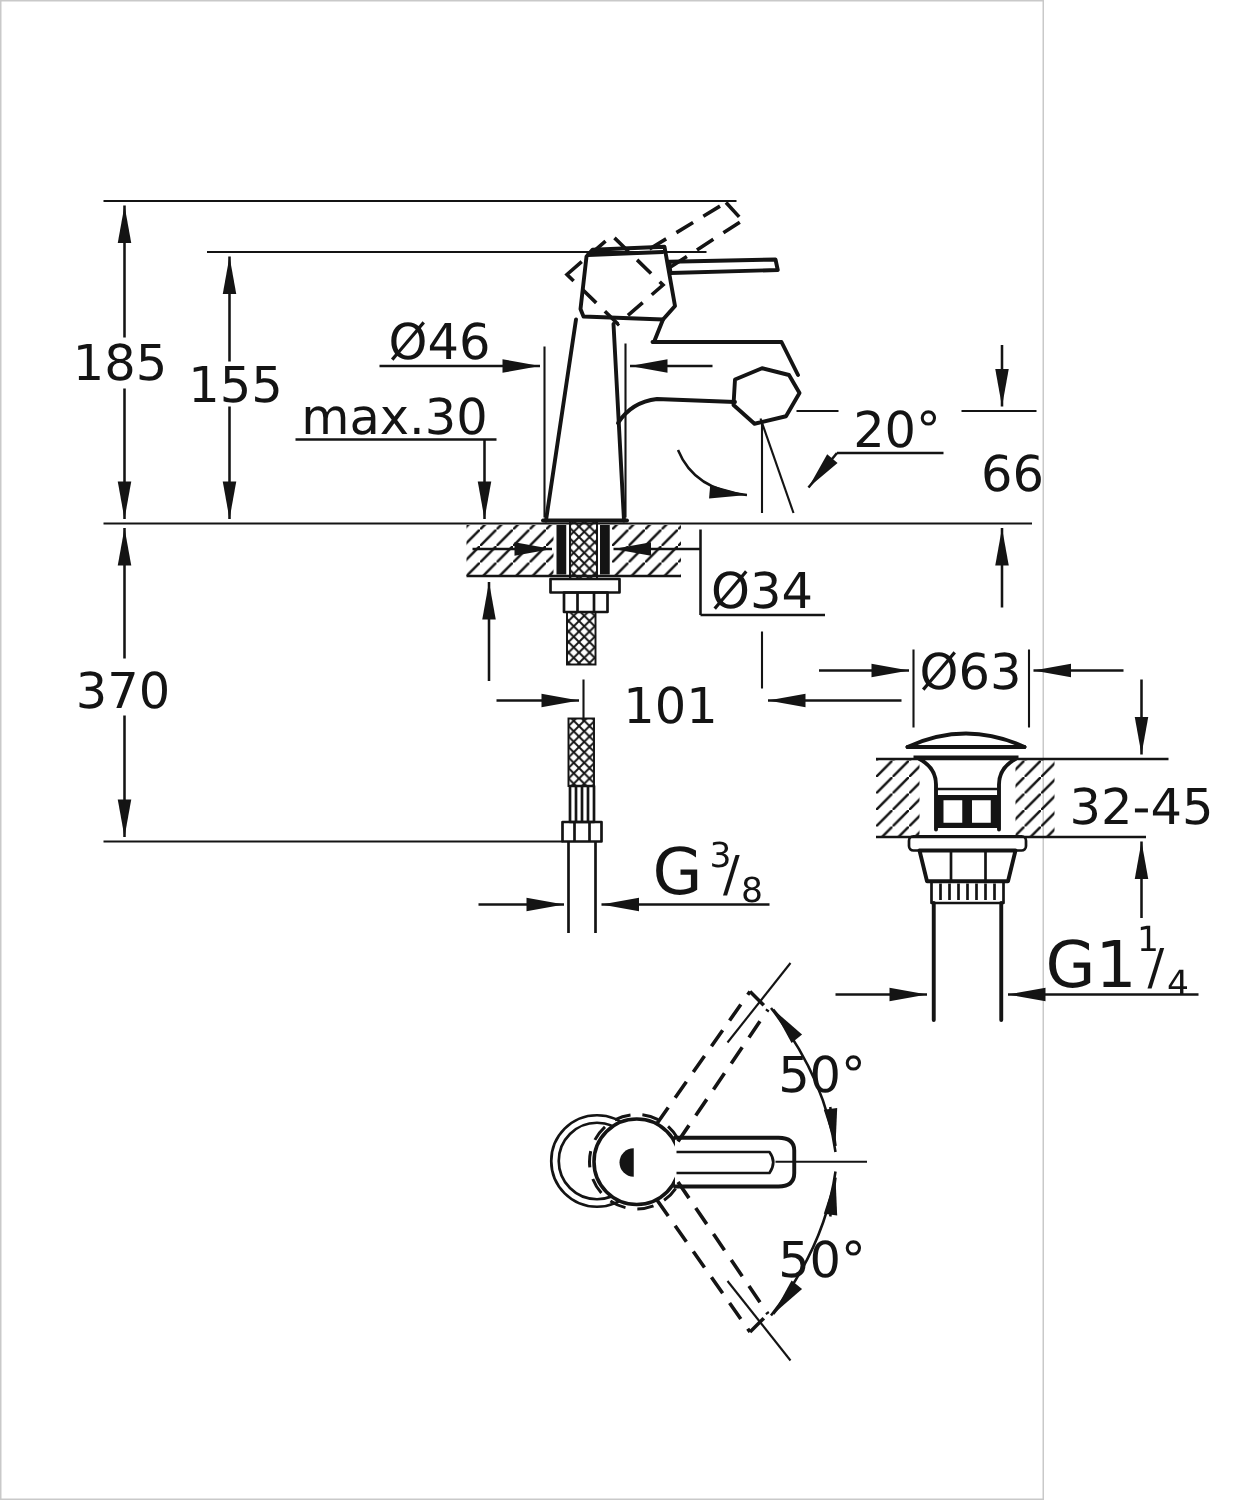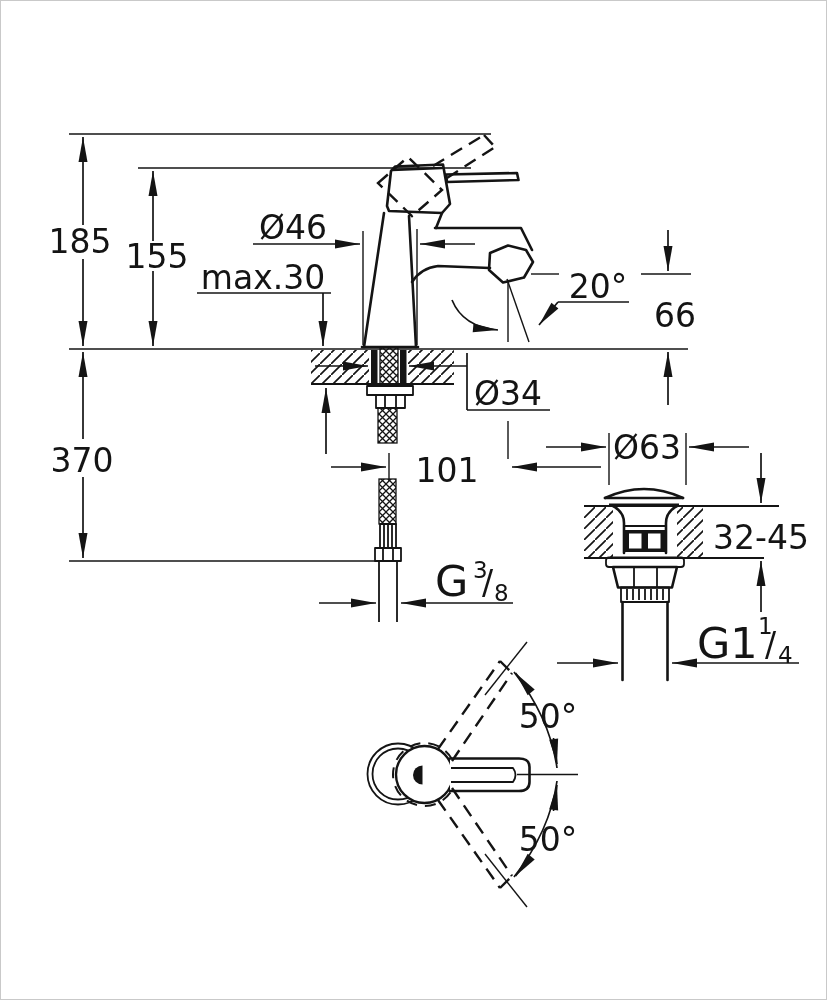--- a/index.html
+++ b/index.html
@@ -1,16 +1,16 @@
 <!DOCTYPE html>
 <html><head>
 <meta charset="utf-8">
 <style>
   html,body{margin:0;padding:0;background:#fff;}
-  .frame{width:827px;height:1000px;box-sizing:border-box;border:1px solid #c9c9c9;background:#fff;position:relative;}
+  .frame{width:696px;height:1000px;box-sizing:border-box;border:1px solid #c9c9c9;background:#fff;position:relative;}
   svg{display:block;}
   text{font-family:"DejaVu Sans","Liberation Sans",sans-serif;fill:#141414;}
   .dim-label{font-size:33px;}
   .thread-label{font-size:43px;}
   .frac{font-size:23px;}
   .slash{font-size:33px;}
   .obj{stroke:#141414;fill:none;stroke-width:2.6;stroke-linejoin:round;stroke-linecap:round;}
   .objthin{stroke:#141414;fill:none;stroke-width:1.8;stroke-linejoin:round;}
   .dim{stroke:#141414;fill:none;stroke-width:1.7;}
   .ext{stroke:#141414;fill:none;stroke-width:1.4;}

